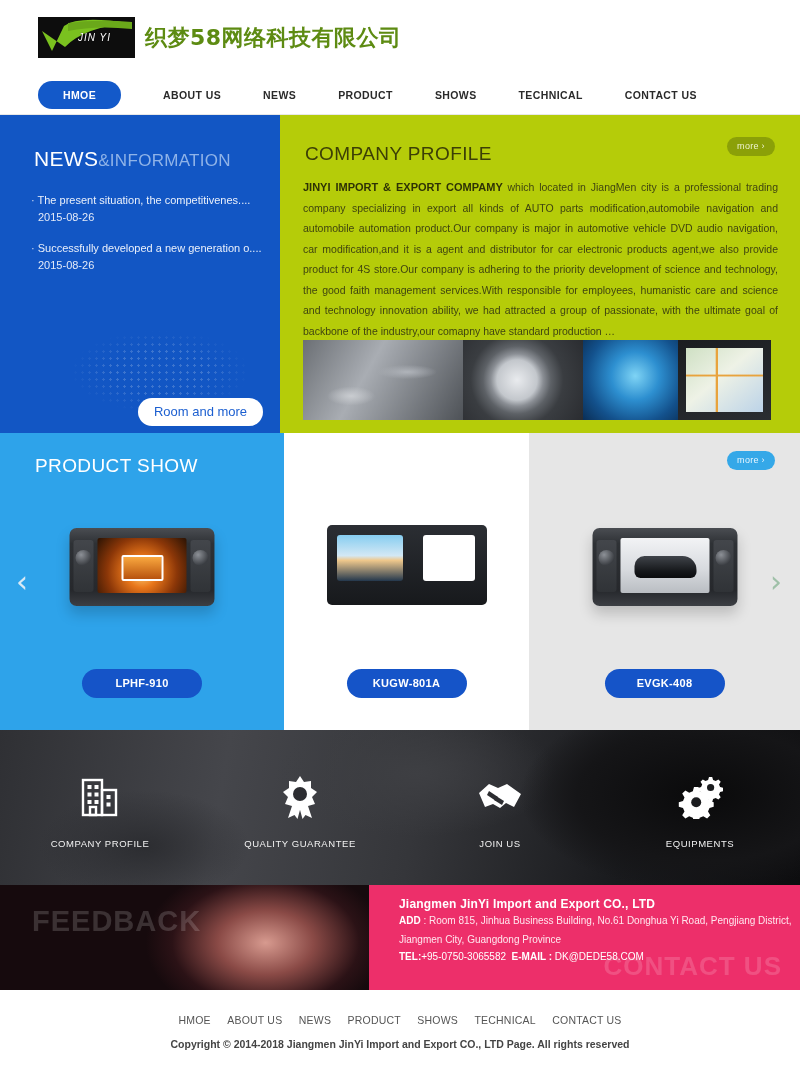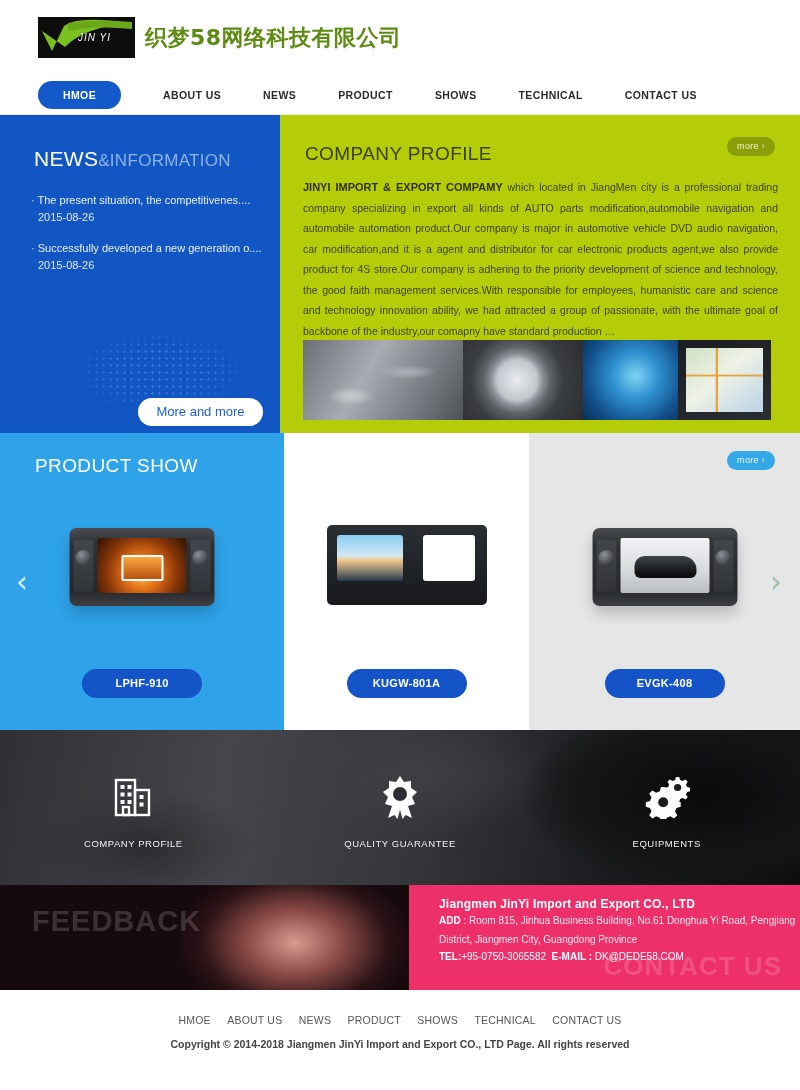--- a/index.html
+++ b/index.html
@@ -196,21 +196,21 @@
   }
   .icons { display:flex; height:100%; align-items:center; padding-top:6px; }
   .icon-cell { flex:1; text-align:center; color:#ffffff; }
   .icon-cell .glyph { height:50px; display:flex; align-items:center; justify-content:center; }
   .icon-cell .glyph svg { display:block; }
   .icon-cell .cap { margin-top:16px; font-size:9.5px; letter-spacing:.55px; color:#f2f2f2; }
 
   
   .row4 { position:relative; height:105px; display:flex; }
   .feedback {
-    width:409px; position:relative; overflow:hidden;
+    width:369px; position:relative; overflow:hidden;
     background:
       radial-gradient(ellipse 120px 80px at 72% 55%, #d79a8f 0%, #8a4a46 40%, #2b1216 78%, #160a0d 100%),
       radial-gradient(ellipse 160px 70px at 15% 30%, #4a2a38 0%, #241520 60%, transparent 80%),
       linear-gradient(110deg,#3a2130 0%,#2a1520 40%,#140a10 100%);
   }
   .feedback .fb-text {
     position:absolute; left:32px; top:20px; font-size:29px; font-weight:bold;
     color:rgba(255,255,255,.16); letter-spacing:1px;
     font-family:"Liberation Sans", sans-serif;
   }
@@ -268,21 +268,21 @@
       <div class="news-list">
         <div class="news-item">
           <div class="t">The present situation, the competitivenes....</div>
           <div class="d">2015-08-26</div>
         </div>
         <div class="news-item">
           <div class="t">Successfully developed a new generation o....</div>
           <div class="d">2015-08-26</div>
         </div>
       </div>
-      <a class="news-more" href="#">More and more</a>
+      <a class="news-more" href="#">Room and more</a>
     </div>
 
     <div class="profile">
       <h2>COMPANY PROFILE</h2>
       <a class="more-pill more-olive" href="#">more ›</a>
       <p>
         <b>JINYI IMPORT &amp; EXPORT COMPAMY</b><span> which located in JiangMen city is a professional trading company specializing in export all kinds of AUTO parts modification,automobile navigation and automobile automation product.Our company is major in automotive vehicle DVD audio navigation, car modification,and it is a agent and distributor for car electronic products agent,we also provide product for 4S store.Our company is adhering to the priority development of science and technology, the good faith management services.With responsible for employees, humanistic care and science and technology innovation ability, we had attracted a group of passionate, with the ultimate goal of backbone of the industry,our comapny have standard production …</span>
       </p>
       <div class="profile-banner">
         <div class="pb-seg pb1"></div>
@@ -358,20 +358,30 @@
           <svg width="42" height="44" viewBox="0 0 42 44">
             <path d="M21 1 L25 7 L32 6 L32 13 L38 17 L33 22 L36 29 L29 31 L27 38 L21 34 L15 38 L13 31 L6 29 L9 22 L4 17 L10 13 L10 6 L17 7 Z" fill="#fff"></path>
             <circle cx="21" cy="19" r="7" fill="#2c2d31"></circle>
             <path d="M13 31 L9 43 L15.5 40 L18.5 44 L21.5 33 Z" fill="#fff"></path>
             <path d="M29 31 L33 43 L26.5 40 L23.5 44 L20.5 33 Z" fill="#fff"></path>
           </svg>
         </div>
         <div class="cap">QUALITY GUARANTEE</div>
       </div>
 
+      <div class="icon-cell">
+        <div class="glyph">
+          <svg width="48" height="40" viewBox="0 0 48 40">
+            <path d="M3 16 L13 7 L22 11 L31 7 L45 17 L38 30 L30 26 L24 31 L17 27 L9 30 Z" fill="#fff"></path>
+            <path d="M13 14 L22 20 L20 24 L11 18 Z" fill="#2c2d31"></path>
+            <path d="M20 19 L28 24 L26 28 L18 23 Z" fill="#2c2d31"></path>
+          </svg>
+        </div>
+        <div class="cap">JOIN US</div>
+      </div>
 
       <div class="icon-cell">
         <div class="glyph">
           <svg width="46" height="44" viewBox="0 0 46 44">
             <g fill="#fff">
               <path d="M17 12 l4.5 0 1.2 4.2 3.6 1.5 3.8-2.3 3.2 3.2 -2.3 3.8 1.5 3.6 4.2 1.2 0 4.5 -4.2 1.2 -1.5 3.6 2.3 3.8 -3.2 3.2 -3.8-2.3 -3.6 1.5 -1.2 4.2 -4.5 0 -1.2-4.2 -3.6-1.5 -3.8 2.3 -3.2-3.2 2.3-3.8 -1.5-3.6 -4.2-1.2 0-4.5 4.2-1.2 1.5-3.6 -2.3-3.8 3.2-3.2 3.8 2.3 3.6-1.5 Z"></path>
             </g>
             <circle cx="19.2" cy="27.2" r="5" fill="#1b1c1f"></circle>
             <g fill="#fff">
               <path d="M32 2 l3.2 0 0.9 3 2.6 1.1 2.7-1.7 2.3 2.3 -1.7 2.7 1.1 2.6 3 0.9 0 3.2 -3 0.9 -1.1 2.6 1.7 2.7 -2.3 2.3 -2.7-1.7 -2.6 1.1 -0.9 3 -3.2 0 -0.9-3 -2.6-1.1 -2.7 1.7 -2.3-2.3 1.7-2.7 -1.1-2.6 -3-0.9 0-3.2 3-0.9 1.1-2.6 -1.7-2.7 2.3-2.3 2.7 1.7 2.6-1.1 Z"></path>

